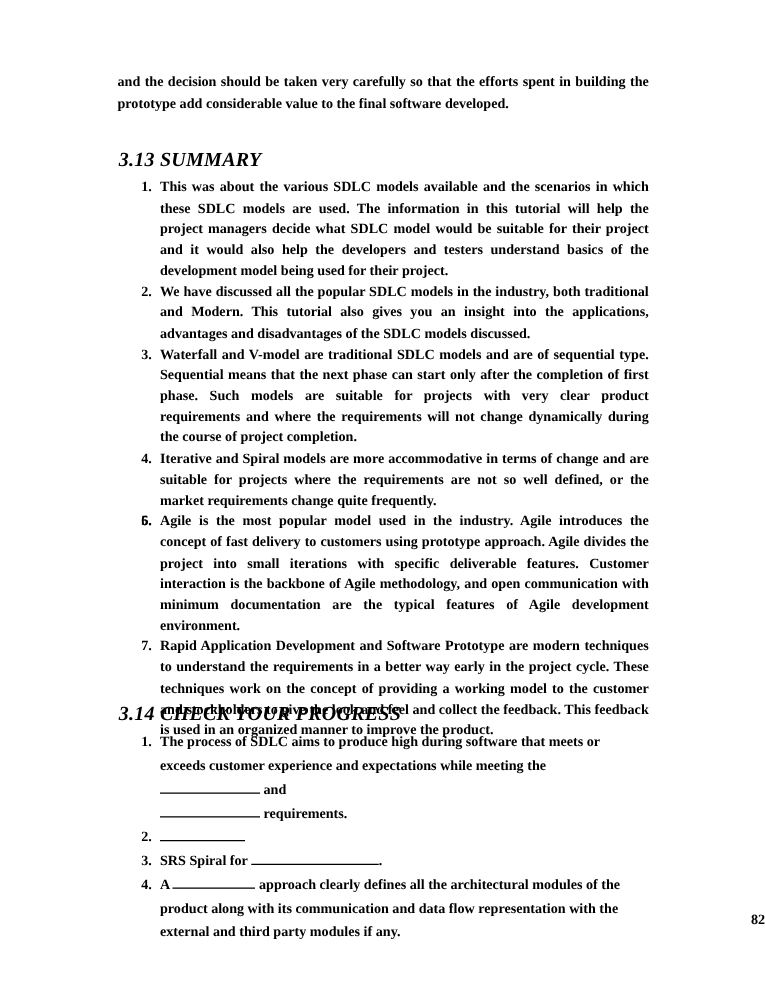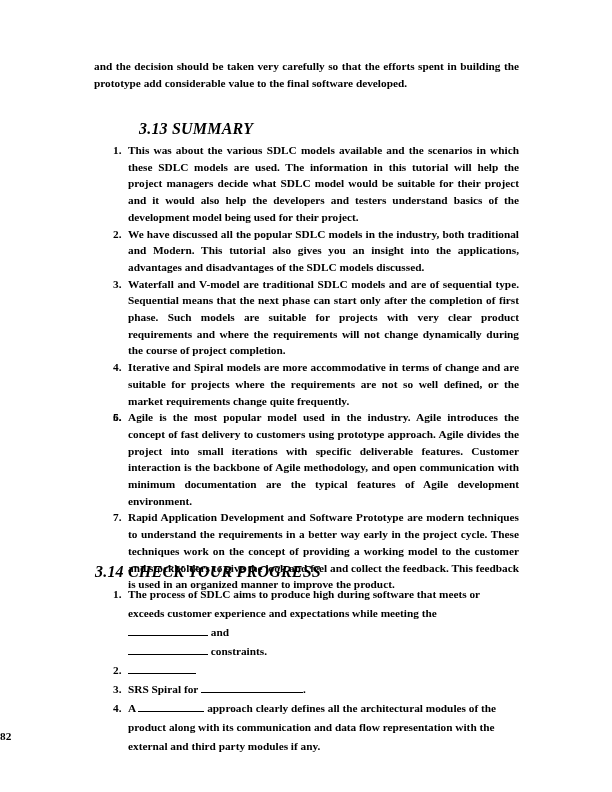--- a/index.html
+++ b/index.html
@@ -9,45 +9,45 @@
   .para { position: absolute; left: 94px; width: 425px; font-size: 11.3px; line-height: 16.7px;
           text-align: justify; font-weight: bold; }
   .heading { position: absolute; left: 95px; font-size: 16px; font-weight: bold; font-style: italic;
              letter-spacing: 0.2px; }
   ol.list { position: absolute; left: 113px; width: 406px; margin: 0; padding: 0; list-style: none; }
   ol.list li { position: relative; padding-left: 15px; font-size: 11.3px; font-weight: bold; }
   ol.summary li { line-height: 16.7px; text-align: justify; }
   ol.progress li { line-height: 19px; text-align: left; }
   .num { position: absolute; left: 0; top: 0; }
   .blank { display: inline-block; border-bottom: 1.3px solid #000; height: 11px; vertical-align: baseline; }
-  .pagenum { position: absolute; left: 0; width: 612px; top: 730px; text-align: left;
+  .pagenum { position: absolute; left: 0; width: 612px; top: 730px; text-align: right;
              font-size: 11.3px; font-weight: bold; }
 </style>
 </head>
 <body>
 
 <div class="page">
 
   <p class="para" style="top:58px; margin:0;">and the decision should be taken very carefully so that the efforts spent in building the prototype add considerable value to the final software developed.</p>
 
-  <div class="heading" style="top:120px;margin-left:44px;">3.13 SUMMARY</div>
+  <div class="heading" style="top:120px;">3.13 SUMMARY</div>
 
   <ol class="list summary" style="top:142px;">
     <li><span class="num">1.</span><span>This was about the various SDLC models available and the scenarios in which these SDLC models are used. The information in this tutorial will help the project managers decide what SDLC model would be suitable for their project and it would also help the developers and testers understand basics of the development model being used for their project.</span></li>
     <li><span class="num">2.</span><span>We have discussed all the popular SDLC models in the industry, both traditional and Modern. This tutorial also gives you an insight into the applications, advantages and disadvantages of the SDLC models discussed.</span></li>
     <li><span class="num">3.</span><span>Waterfall and V-model are traditional SDLC models and are of sequential type. Sequential means that the next phase can start only after the completion of first phase. Such models are suitable for projects with very clear product requirements and where the requirements will not change dynamically during the course of project completion.</span></li>
     <li><span class="num">4.</span><span>Iterative and Spiral models are more accommodative in terms of change and are suitable for projects where the requirements are not so well defined, or the market requirements change quite frequently.</span></li>
     <li><span class="num">5.</span></li>
     <li><span class="num">6.</span><span>Agile is the most popular model used in the industry. Agile introduces the concept of fast delivery to customers using prototype approach. Agile divides the project into small iterations with specific deliverable features. Customer interaction is the backbone of Agile methodology, and open communication with minimum documentation are the typical features of Agile development environment.</span></li>
     <li><span class="num">7.</span><span>Rapid Application Development and Software Prototype are modern techniques to understand the requirements in a better way early in the project cycle. These techniques work on the concept of providing a working model to the customer and stockholders to give the look and feel and collect the feedback. This feedback is used in an organized manner to improve the product.</span></li>
   </ol>
 
   <div class="heading" style="top:563px;font-style:italic;">3.14 CHECK YOUR PROGRESS</div>
 
   <ol class="list progress" style="top:585px;">
-    <li><span class="num">1.</span><span>The process of SDLC aims to produce high during software that meets or exceeds customer experience and expectations while meeting the </span><span class="blank" style="width:80px;"></span><span> and </span><br><span class="blank" style="width:80px;"></span><span> constraints.</span></li>
+    <li><span class="num">1.</span><span>The process of SDLC aims to produce high during software that meets or exceeds customer experience and expectations while meeting the </span><span class="blank" style="width:80px;"></span><span> and </span><br><span class="blank" style="width:80px;"></span><span> requirements.</span></li>
     <li><span class="num">2.</span><span class="blank" style="width:68px;"></span></li>
     <li><span class="num">3.</span><span>SRS Spiral for </span><span class="blank" style="width:102px;"></span><span>.</span></li>
     <li><span class="num">4.</span><span>A </span><span class="blank" style="width:66px;"></span><span> approach clearly defines all the architectural modules of the product along with its communication and data flow representation with the external and third party modules if any.</span></li>
   </ol>
 
   <div class="pagenum">82</div>
 </div>
 
 </body></html>

